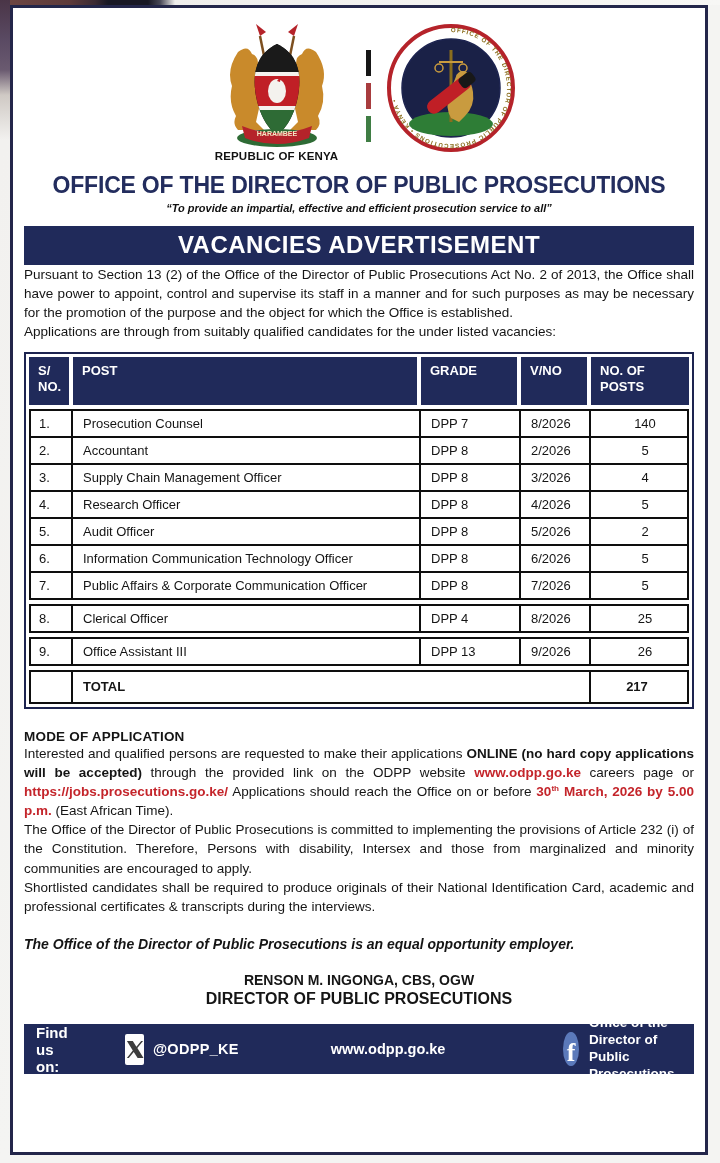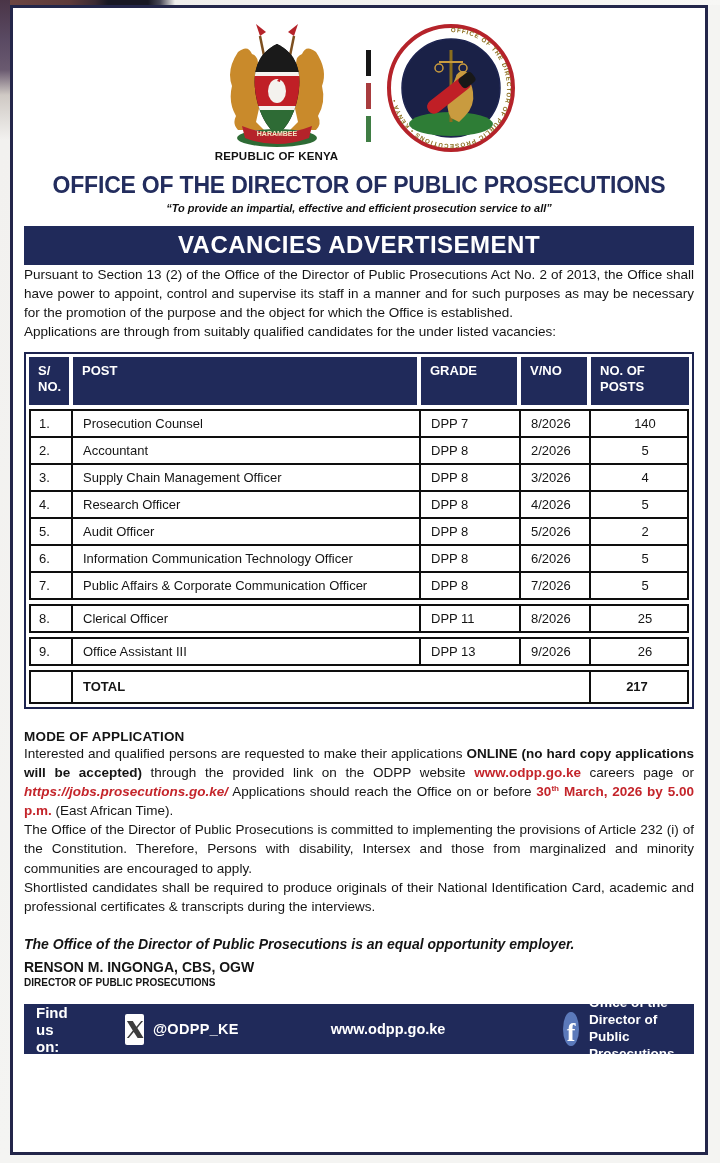--- a/index.html
+++ b/index.html
@@ -38,21 +38,21 @@
 
   .banner{
     margin:12px 0 0 0;background:#202a5a;color:#fff;text-align:center;
     font-size:24px;font-weight:800;letter-spacing:.5px;padding:5px 0 6px 0;
   }
 
   .para{font-size:13.5px;line-height:1.42;text-align:justify;}
   .para.nj{text-align:left;}
   .b{font-weight:800;}
   .r{color:#c4252b;}
-  .u{overflow-wrap:anywhere;font-style:italic;}
+  .u{overflow-wrap:anywhere;}
   sup{font-size:60%;}
 
   
   .vtable{border:2px solid #1d2450;margin-top:10px;padding:3px;}
   .vhead{display:grid;grid-template-columns:42px 348px 100px 70px 1fr;}
   .vhead .hcell{
     background:#202a5a;color:#fff;font-weight:800;font-size:13px;
     padding:6px 0 6px 9px;border-left:2px solid #fff;border-right:2px solid #fff;
     white-space:pre-line;line-height:1.25;min-height:36px;
   }
@@ -69,23 +69,23 @@
   .vcell.c-no{justify-content:flex-start;padding-left:8px;}
   .vcell.c-posts{justify-content:center;border-right:0;padding-left:16px;}
   .vrow-total{display:grid;grid-template-columns:42px 518px 1fr;border:2px solid #0e0e0e;margin-top:4px;}
   .vrow-total .vcell{min-height:30px;padding-left:10px;}
   .vrow-total .t-label{font-weight:800;}
   .vrow-total .t-value{font-weight:800;justify-content:center;border-right:0;padding-left:0;}
 
   .mode-heading{font-size:13.5px;font-weight:800;margin-top:20px;letter-spacing:.2px;}
   .equal{font-size:14px;font-weight:800;font-style:italic;margin-top:20px;}
 
-  .signature{margin-top:7px;}
+  .signature{text-align:center;margin-top:20px;}
   .sig-name{font-size:14px;font-weight:800;}
-  .sig-title{font-size:10px;font-weight:800;margin-top:2px;}
+  .sig-title{font-size:16px;font-weight:800;margin-top:2px;}
 
   
   .footer-bar{
     margin:16px 0 0 0;background:#202a5a;height:50px;display:flex;align-items:center;
     color:#fff;
   }
   .find-us{font-size:15px;font-weight:800;margin-left:12px;}
   .x-icon{width:31px;height:31px;background:#fdfdfd;border-radius:2px;margin-left:52px;
     display:flex;align-items:center;justify-content:center;}
   .x-handle{font-size:14.5px;font-weight:800;margin-left:9px;letter-spacing:.3px;}
@@ -230,21 +230,21 @@
           <div class="vrow">
             <div class="vcell c-no">7.</div>
             <div class="vcell c-post">Public Affairs &amp; Corporate Communication Officer</div>
             <div class="vcell c-grade">DPP 8</div>
             <div class="vcell c-vno">7/2026</div>
             <div class="vcell c-posts">5</div>
           </div>
           <div class="vrow gap">
             <div class="vcell c-no">8.</div>
             <div class="vcell c-post">Clerical Officer</div>
-            <div class="vcell c-grade">DPP 11</div>
+            <div class="vcell c-grade">DPP 4</div>
             <div class="vcell c-vno">8/2026</div>
             <div class="vcell c-posts">25</div>
           </div>
           <div class="vrow gap">
             <div class="vcell c-no">9.</div>
             <div class="vcell c-post">Office Assistant III</div>
             <div class="vcell c-grade">DPP 13</div>
             <div class="vcell c-vno">9/2026</div>
             <div class="vcell c-posts">26</div>
           </div>

